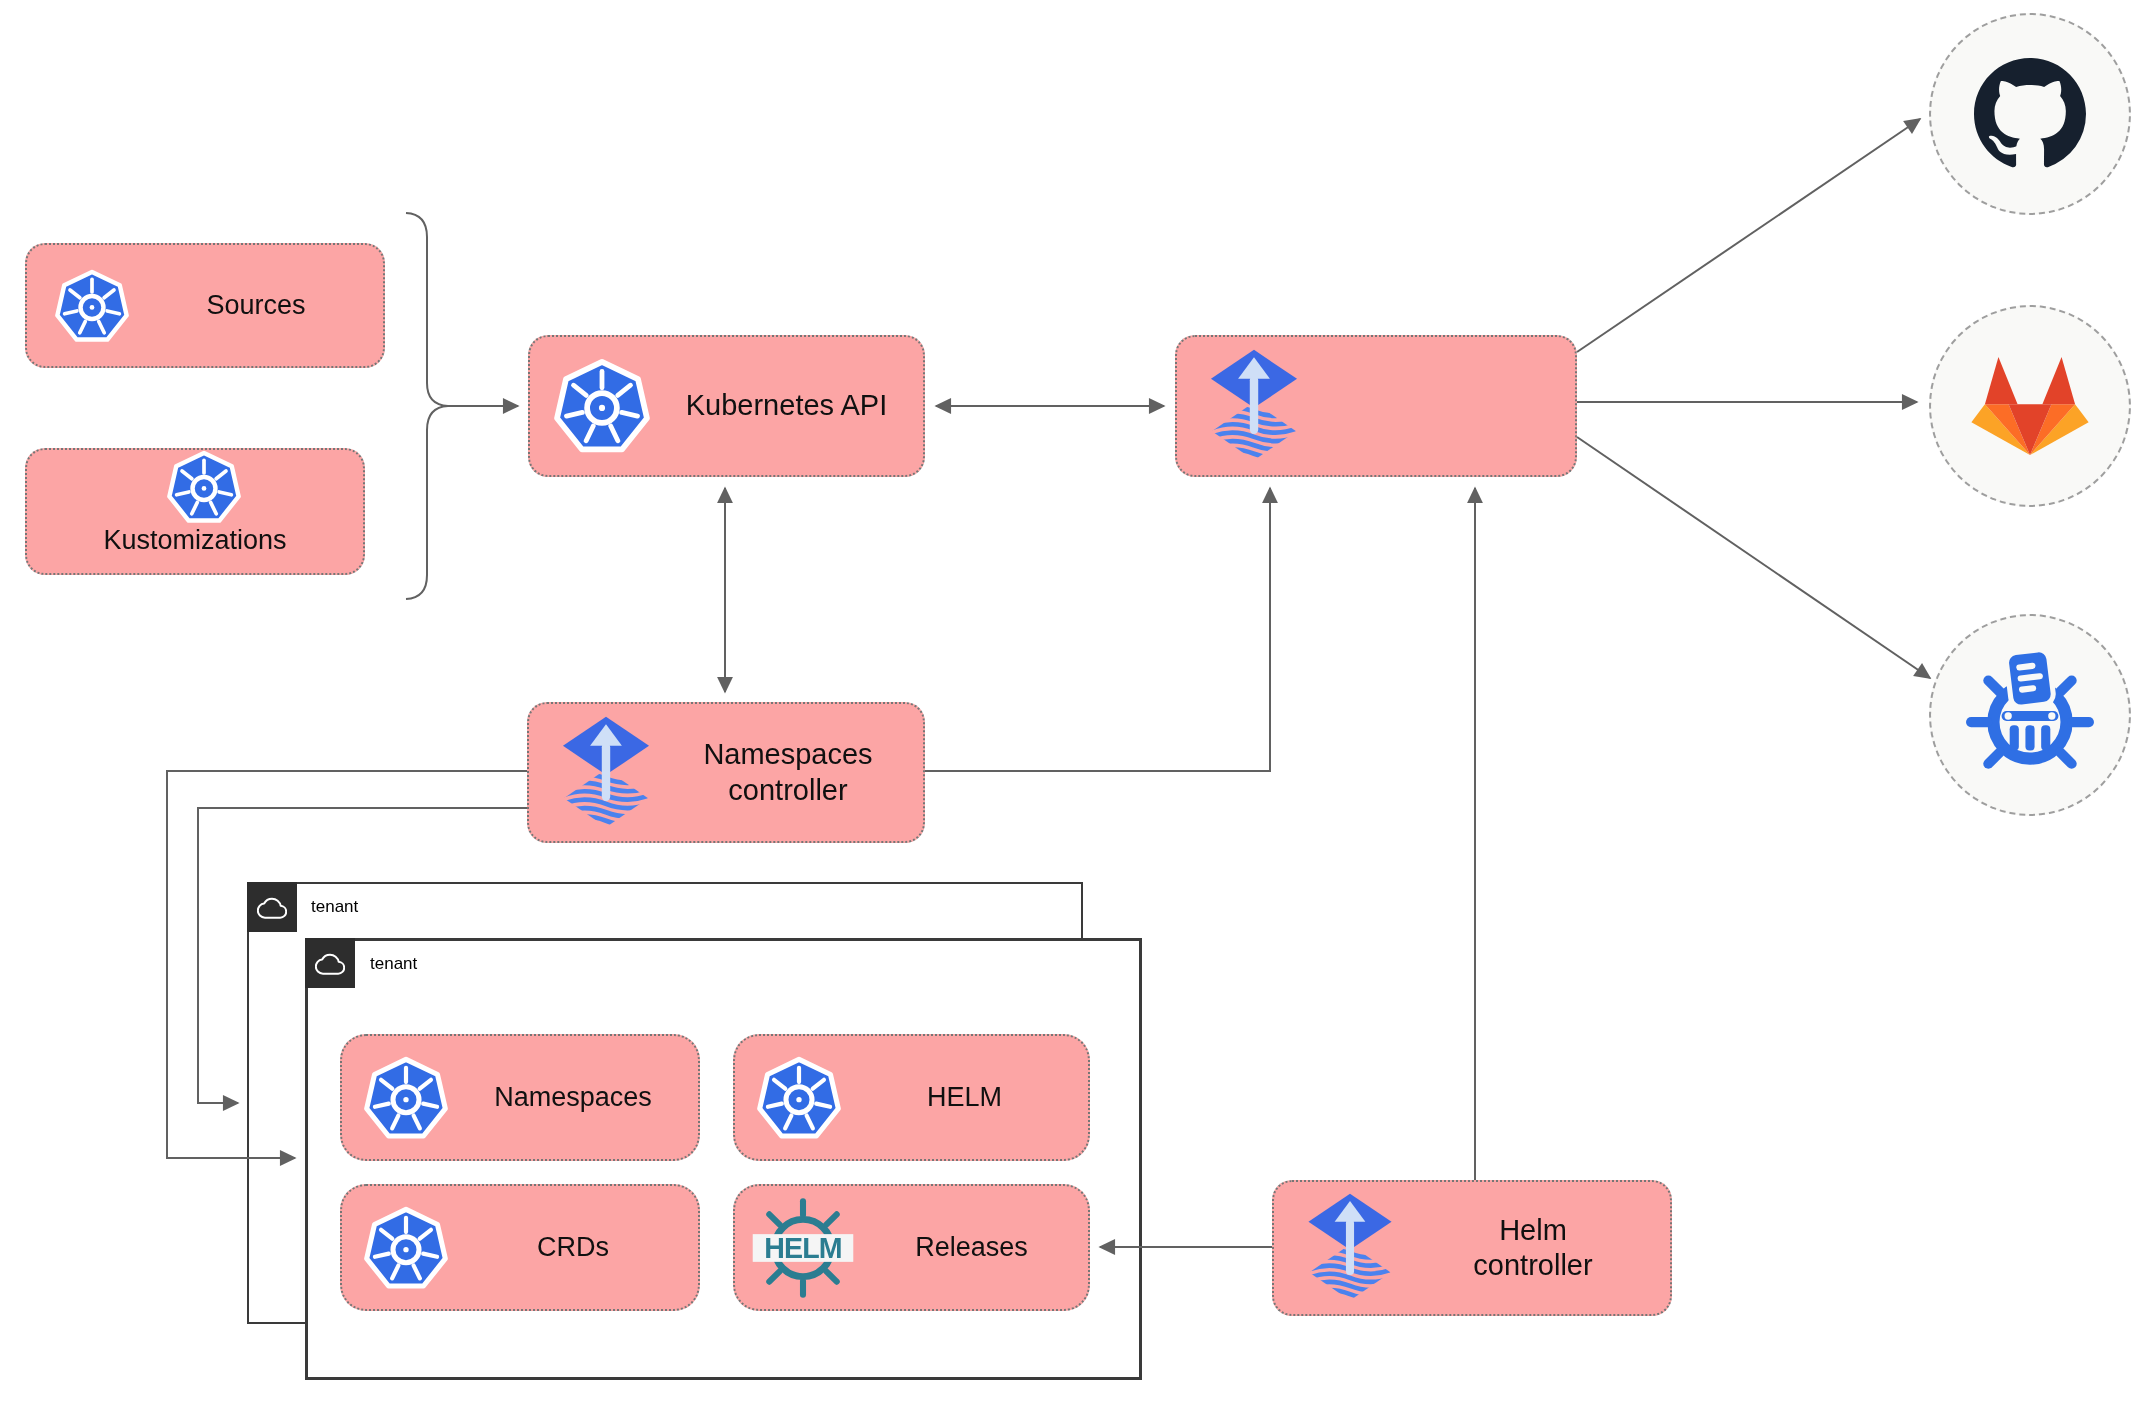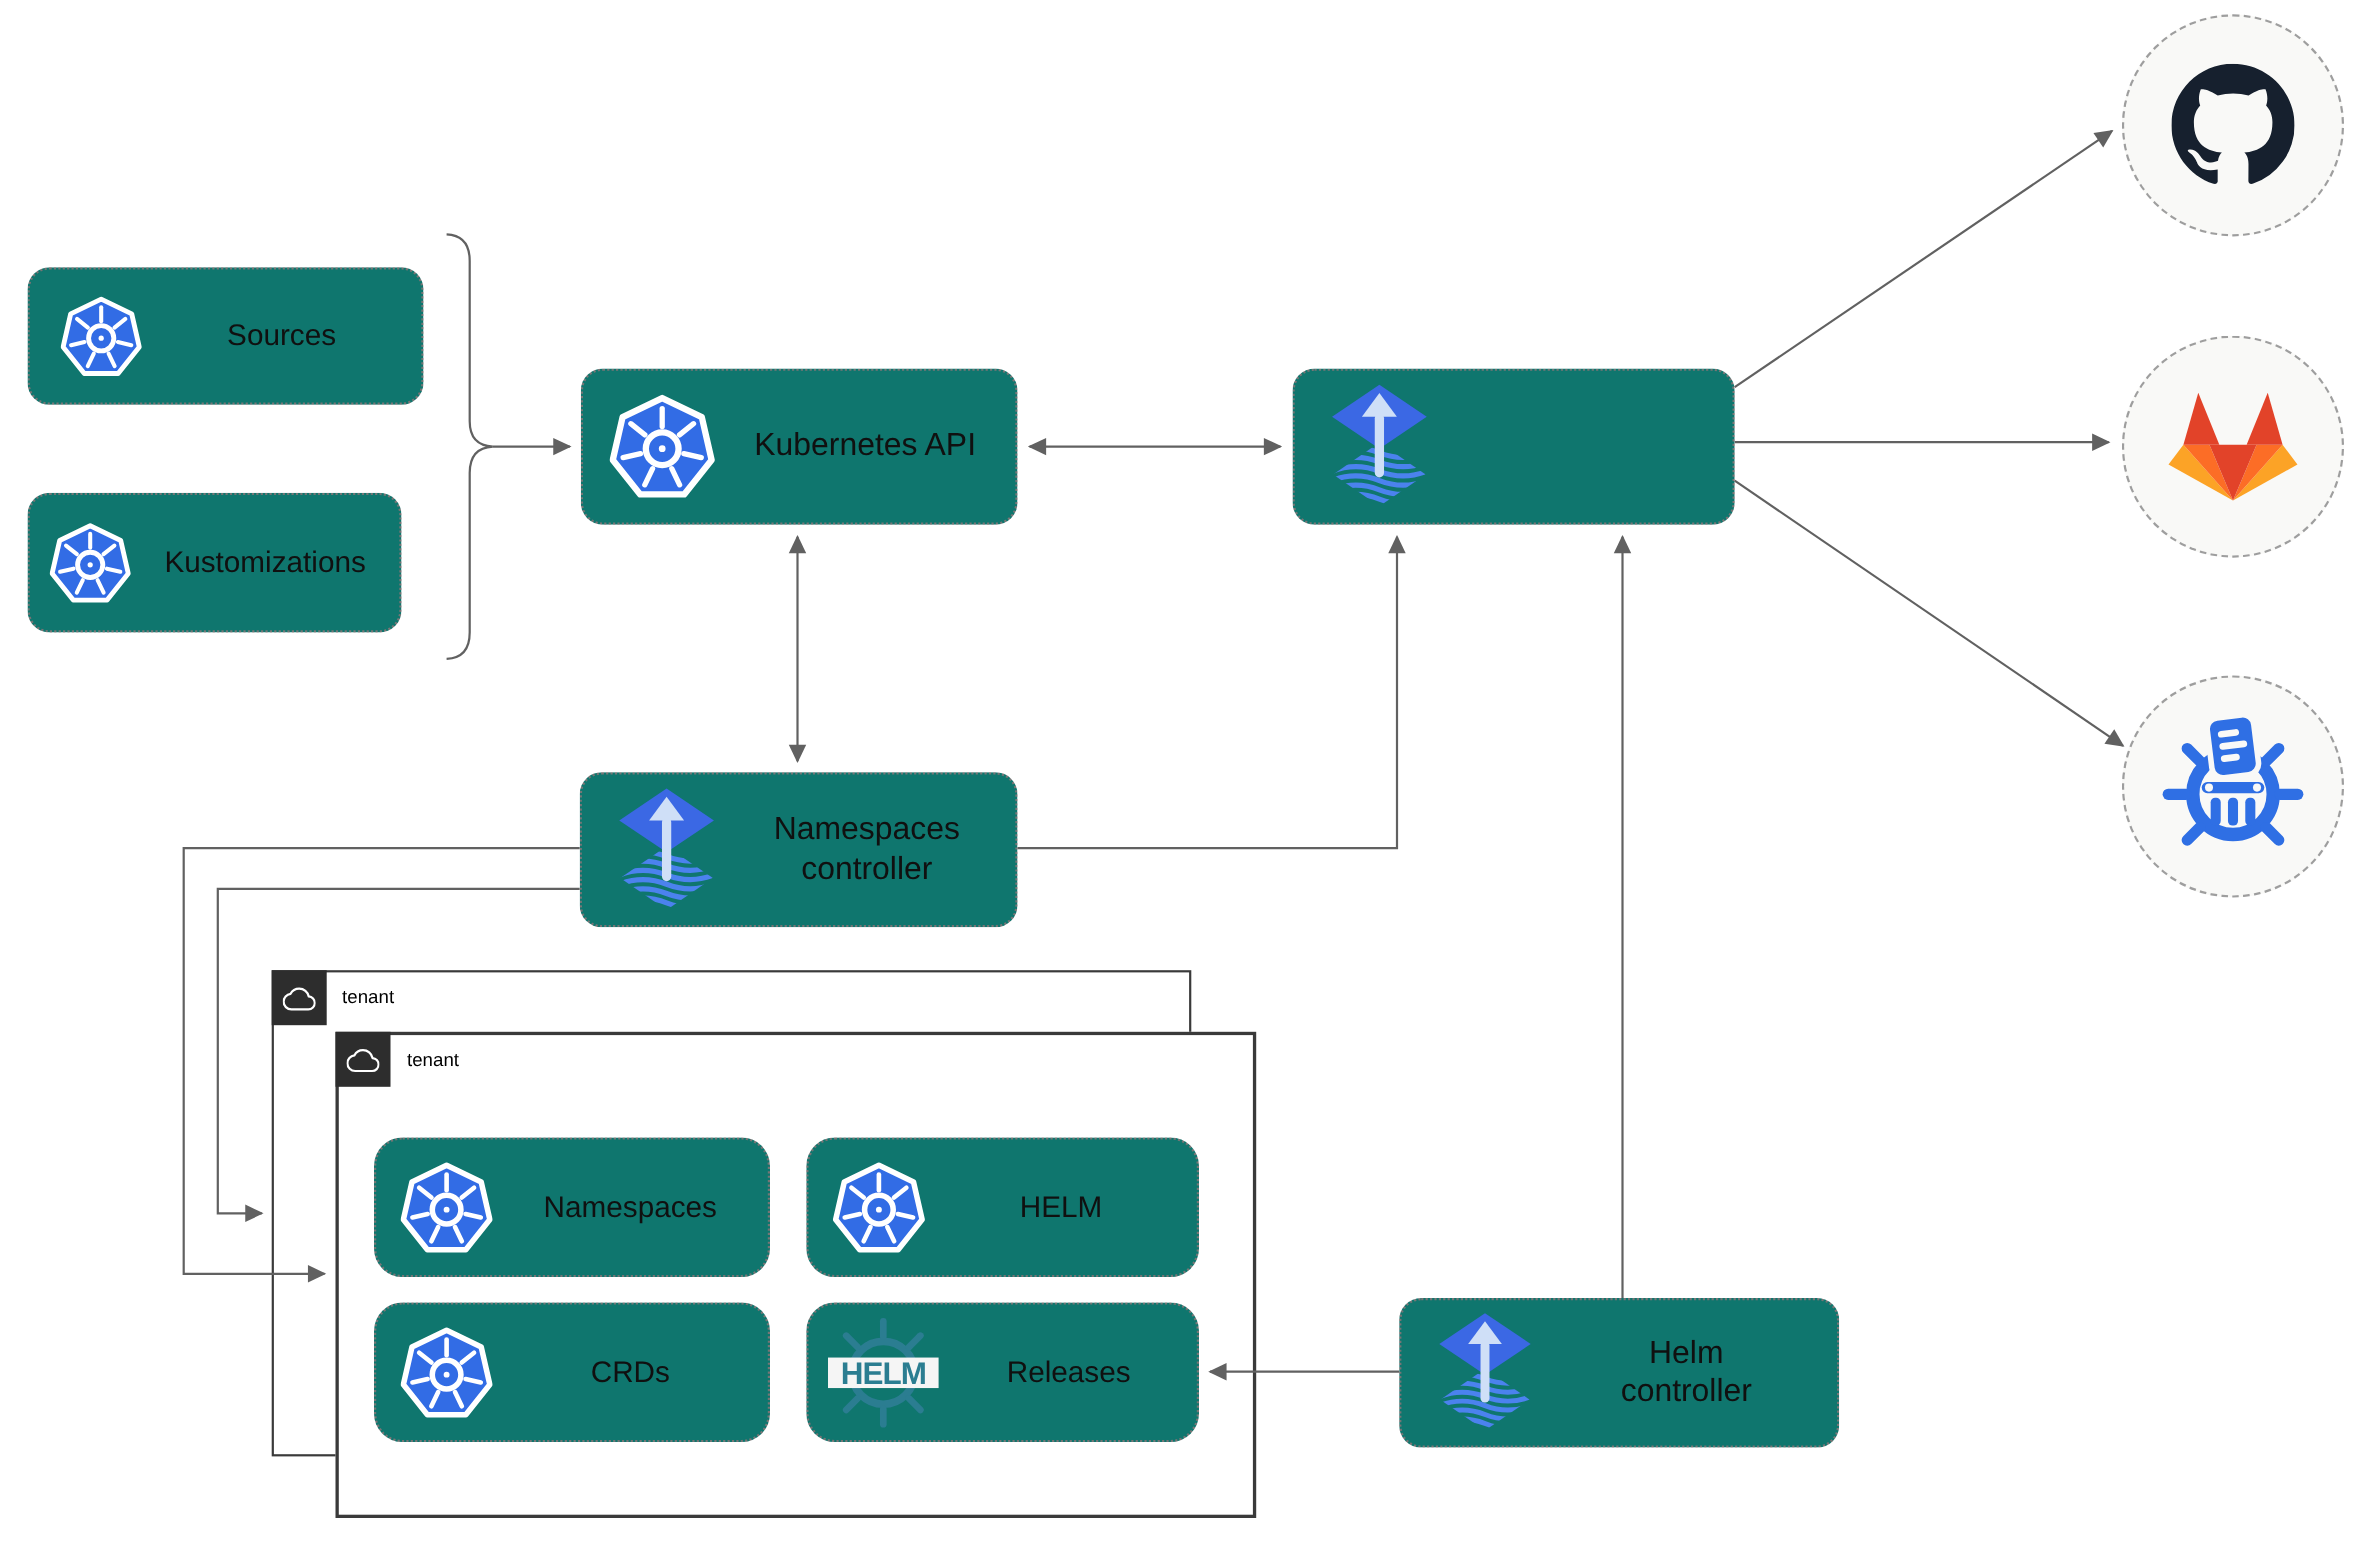--- a/index.html
+++ b/index.html
@@ -1,20 +1,20 @@
 <!DOCTYPE html>
 <html><head>
 <meta charset="utf-8">
 <style>
   html,body{margin:0;padding:0;background:#ffffff;}
   #stage{position:relative;width:2144px;height:1407px;background:#ffffff;
          font-family:"Liberation Sans", sans-serif;color:#111;overflow:hidden;}
 
   
-  .node{position:absolute;box-sizing:border-box;background:#0f766e;
+  .node{position:absolute;box-sizing:border-box;background:#fca5a5;
         border:2px dotted #767676;border-radius:20px;
         display:flex;align-items:center;}
   .node .nicon{display:flex;align-items:center;justify-content:center;flex:0 0 auto;}
   .node .lbl{flex:1;text-align:center;font-size:27px;line-height:1.22;color:#101010;}
   .node .lbl.big{font-size:29px;}
   .node .lbl.wrap{max-width:185px;margin:0 auto;}
   .inner{border-radius:26px;}
 
   
   .tenant{position:absolute;box-sizing:border-box;background:#ffffff;border:2px solid #3a3a3a;}
@@ -95,21 +95,21 @@
 
   <div class="node z4" style="left:25px;top:243px;width:360px;height:125px;">
     <span class="nicon" style="margin-left:28px;">
       <svg width="74" height="74" viewBox="0 0 100 100">
           <use href="#sym-k8s"></use>
         </svg>
     </span>
     <span class="lbl">Sources</span>
   </div>
 
-  <div class="node z4" style="left:25px;top:448px;width:340px;height:127px;">
+  <div class="node z4" style="left:25px;top:448px;width:340px;height:127px;flex-direction:column;">
     <span class="nicon" style="margin-left:18px;">
       <svg width="74" height="74" viewBox="0 0 100 100">
           <use href="#sym-k8s"></use>
         </svg>
     </span>
     <span class="lbl">Kustomizations</span>
   </div>
 
   <div class="node z4" style="left:528px;top:335px;width:397px;height:142px;">
     <span class="nicon" style="margin-left:24px;">

